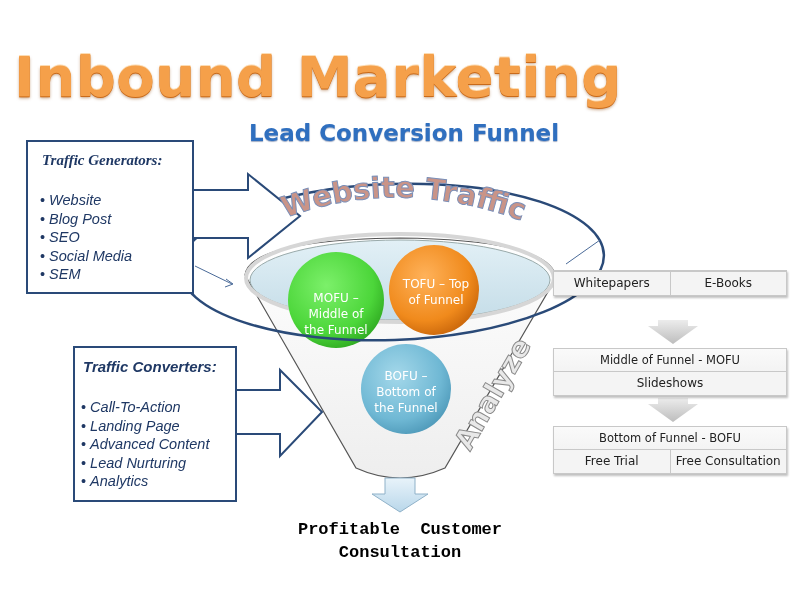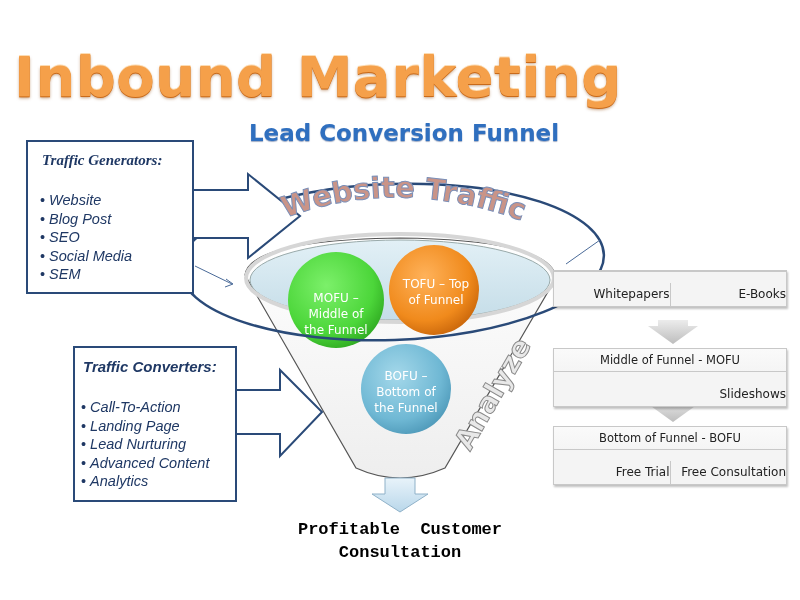--- a/index.html
+++ b/index.html
@@ -16,22 +16,22 @@
   .box .heading { font-weight:bold; font-style:italic; color:#1f3864; font-size:15px; }
   .box ul { list-style:none; margin:0; padding:0; }
   .box li { font-style:italic; color:#1f3864; font-size:14.5px; line-height:18.5px; }
   .box li::before { content:"• "; font-style:normal; }
   svg text { font-family:"DejaVu Sans", sans-serif; }
   .stage { border:1px solid #c8c8c8; background:linear-gradient(#fafafa,#ececec);
            box-shadow: 1px 2px 2px rgba(0,0,0,0.25); }
   .stage-head { text-align:center; font-size:11.5px; color:#222; height:22px; line-height:22px;
                 font-family:"DejaVu Sans", sans-serif; }
   .stage-row { display:flex; border-top:1px solid #c8c8c8; background:#f4f4f4; }
-  .stage-cell { flex:1; text-align:right; font-size:12px; color:#222; height:23px; line-height:23px;
-                font-family:"DejaVu Sans", sans-serif;margin-top:11px; }
+  .stage-cell { flex:1; text-align:center; font-size:12px; color:#222; height:23px; line-height:23px;
+                font-family:"DejaVu Sans", sans-serif; }
   .stage-cell + .stage-cell { border-left:1px solid #c8c8c8; }
   #outcome { left:250px; top:518px; width:300px; text-align:center; font-family:Liberation Mono, monospace;
              font-weight:bold; font-size:17px; color:#000; line-height:23px; }
 </style>
 </head>
 <body>
 
 <div id="title" class="abs">Inbound Marketing</div>
 <div id="subtitle" class="abs">Lead Conversion Funnel</div>
 
@@ -127,22 +127,22 @@
     <li>Social Media</li>
     <li>SEM</li>
   </ul>
 </div>
 
 <div class="abs box" style="left:73px;top:346px;width:160px;height:152px;padding:0;">
   <div class="heading" style="position:absolute;left:8px;top:10px;">Traffic Converters:</div>
   <ul style="position:absolute;left:6px;top:50px;">
     <li>Call-To-Action</li>
     <li>Landing Page</li>
+    <li>Advanced Content</li>
     <li>Lead Nurturing</li>
-    <li>Advanced Content</li>
     <li>Analytics</li>
   </ul>
 </div>
 
 <div class="abs stage" style="left:553px;top:270px;width:232px;">
   <div class="stage-row">
     <div class="stage-cell">Whitepapers</div>
     <div class="stage-cell">E-Books</div>
   </div>
 </div>

